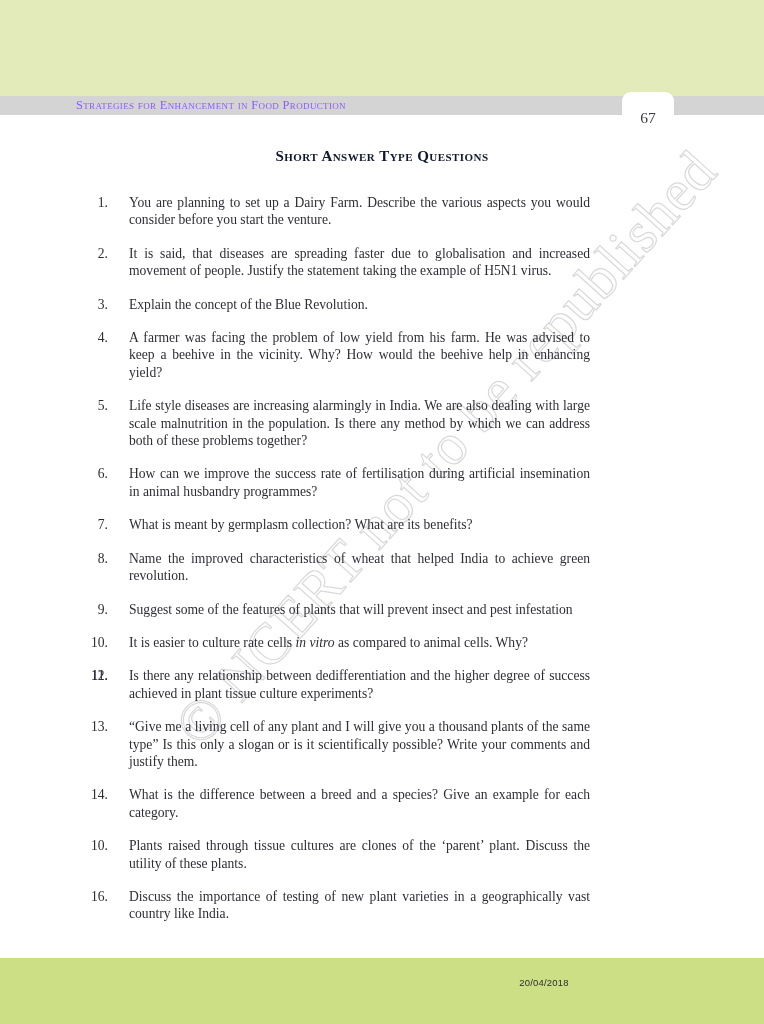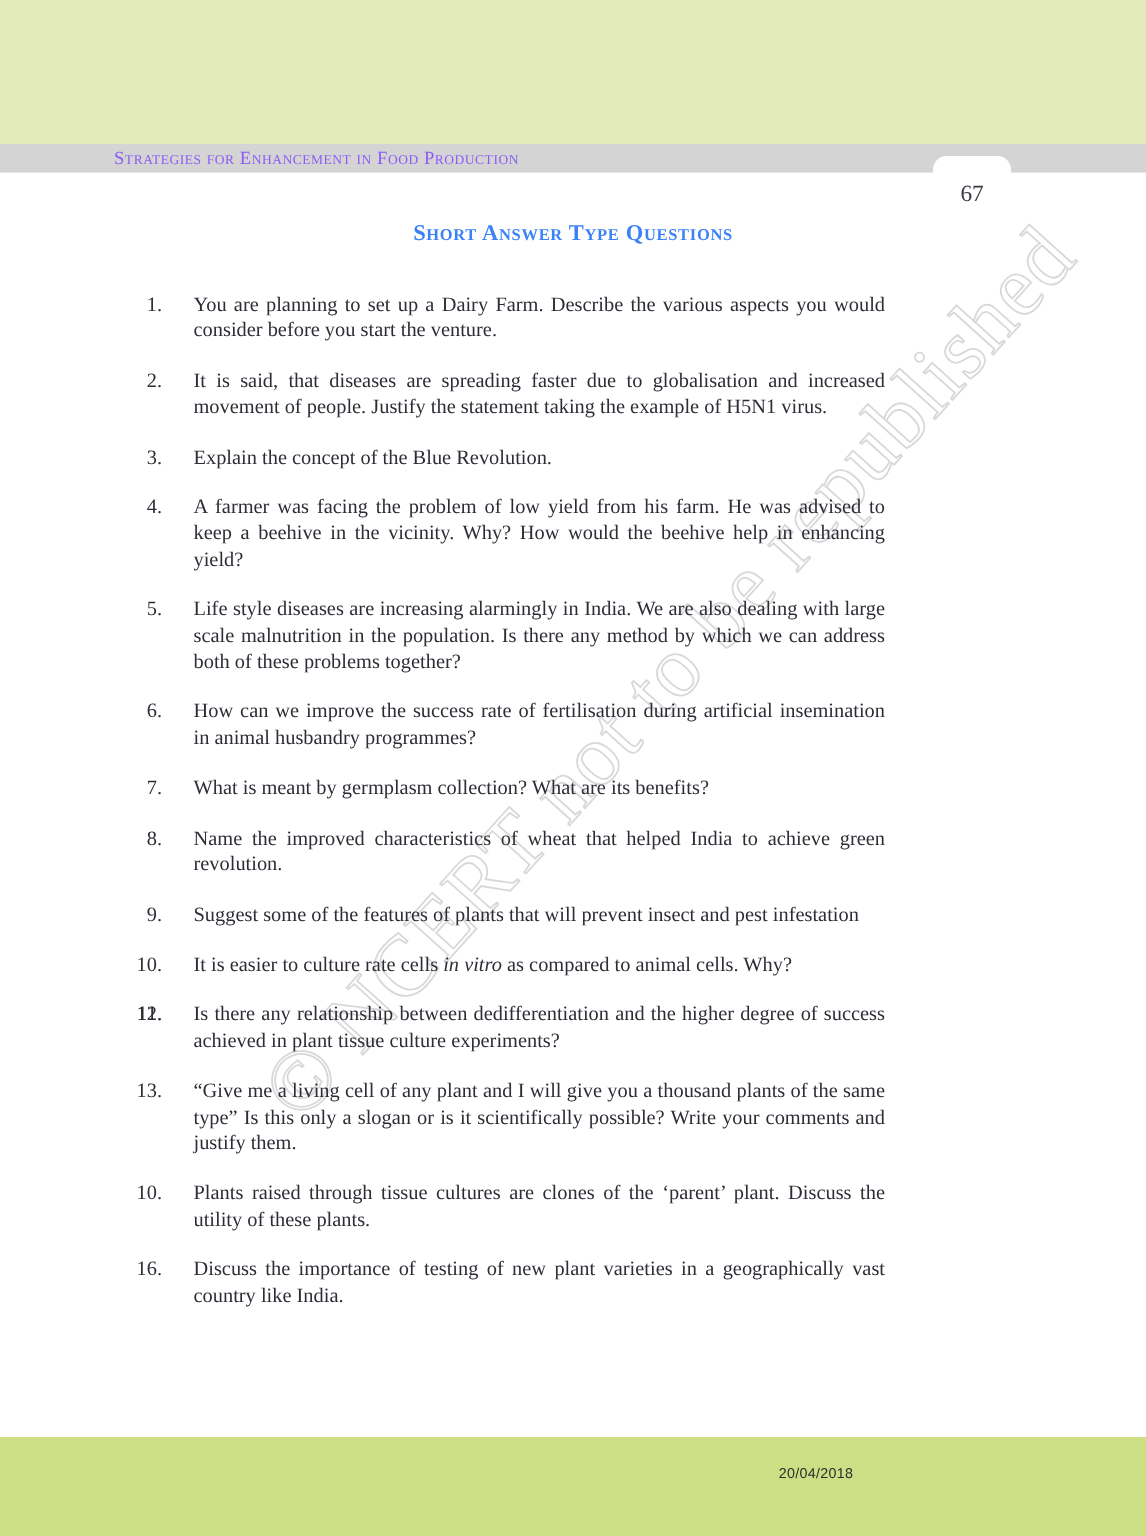--- a/index.html
+++ b/index.html
@@ -50,21 +50,21 @@
     font-variant: small-caps;
     letter-spacing: 0.35px;
     color: #8b5cf6;
     white-space: nowrap;
     line-height: 17px;
   }
 
   
   .page-num-tab {
     position: absolute;
-    top: 104px;
+    top: 92px;
     left: 622px;
     width: 52px;
     height: 37px;
     background: #ffffff;
     border-radius: 9px 9px 2px 2px;
     display: flex;
     align-items: flex-end;
     justify-content: center;
     padding-bottom: 3px;
     box-sizing: border-box;
@@ -112,21 +112,21 @@
   }
 
   .section-title {
     margin-top: 33px;
     text-align: center;
     font-family: "Liberation Serif", "DejaVu Serif", serif;
     font-weight: bold;
     font-size: 15px;
     font-variant: small-caps;
     letter-spacing: 0.45px;
-    color: #3b82f6;
+    color: #0f172a;
   }
 
   .question-list {
     margin: 0;
     padding: 0;
     list-style: none;
     position: relative;
   }
 
   .q-item {
@@ -213,20 +213,21 @@
         <div class="q-item"><span class="q-num">4.</span><span class="q-text">A farmer was facing the problem of low yield from his farm. He was advised to keep a beehive in the vicinity. Why? How would the beehive help in enhancing yield?</span></div>
         <div class="q-item"><span class="q-num">5.</span><span class="q-text">Life style diseases are increasing alarmingly in India. We are also dealing with large scale malnutrition in the population. Is there any method by which we can address both of these problems together?</span></div>
         <div class="q-item"><span class="q-num">6.</span><span class="q-text">How can we improve the success rate of fertilisation during artificial insemination in animal husbandry programmes?</span></div>
         <div class="q-item"><span class="q-num">7.</span><span class="q-text">What is meant by germplasm collection? What are its benefits?</span></div>
         <div class="q-item"><span class="q-num">8.</span><span class="q-text">Name the improved characteristics of wheat that helped India to achieve green revolution.</span></div>
         <div class="q-item"><span class="q-num">9.</span><span class="q-text">Suggest some of the features of plants that will prevent insect and pest infestation</span></div>
         <div class="q-item"><span class="q-num">10.</span><span class="q-text"><span>It is easier to culture rate cells </span><i>in vitro</i><span> as compared to animal cells. Why?</span></span></div>
         <div class="q-item"><span class="q-num">11.</span></div>
         <div class="q-item"><span class="q-num">12.</span><span class="q-text">Is there any relationship between dedifferentiation and the higher degree of success achieved in plant tissue culture experiments?</span></div>
         <div class="q-item"><span class="q-num">13.</span><span class="q-text">“Give me a living cell of any plant and I will give you a thousand plants of the same type” Is this only a slogan or is it scientifically possible? Write your comments and justify them.</span></div>
+        <div class="q-item"><span class="q-num">14.</span><span class="q-text">What is the difference between a breed and a species? Give an example for each category.</span></div>
         <div class="q-item"><span class="q-num">10.</span><span class="q-text">Plants raised through tissue cultures are clones of the ‘parent’ plant. Discuss the utility of these plants.</span></div>
         <div class="q-item"><span class="q-num">16.</span><span class="q-text">Discuss the importance of testing of new plant varieties in a geographically vast country like India.</span></div>
       </div>
 
   </div>
 
   <div class="bottom-green-band"></div>
   <div class="footer-date">
     <span>20/04/2018</span>
   </div>

